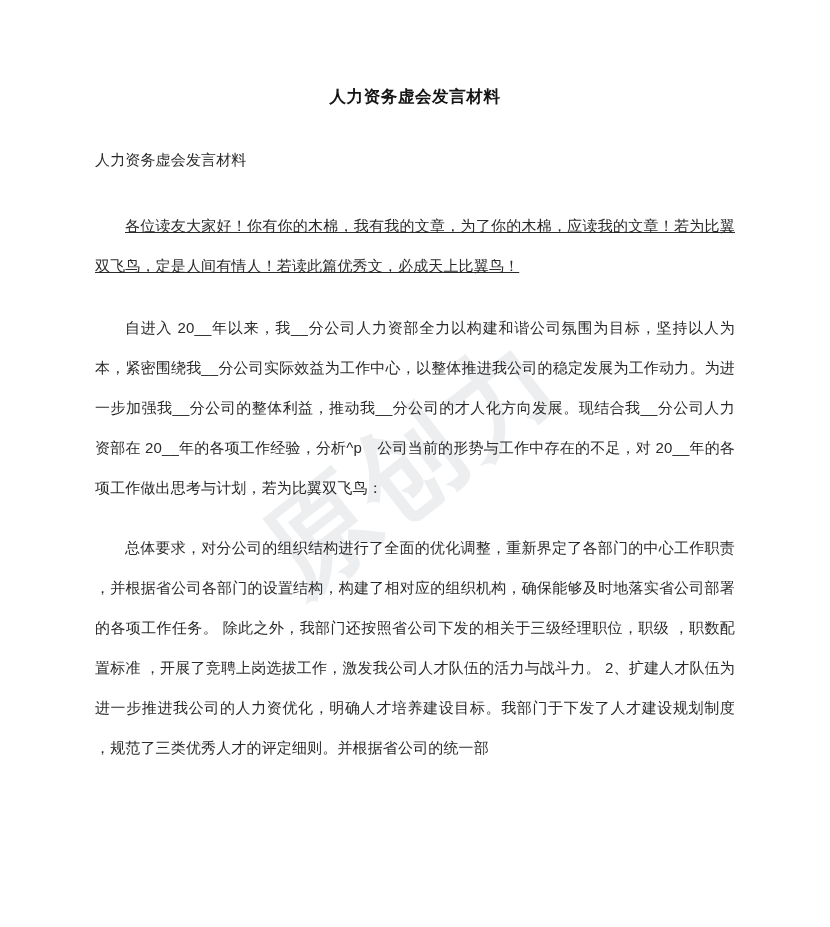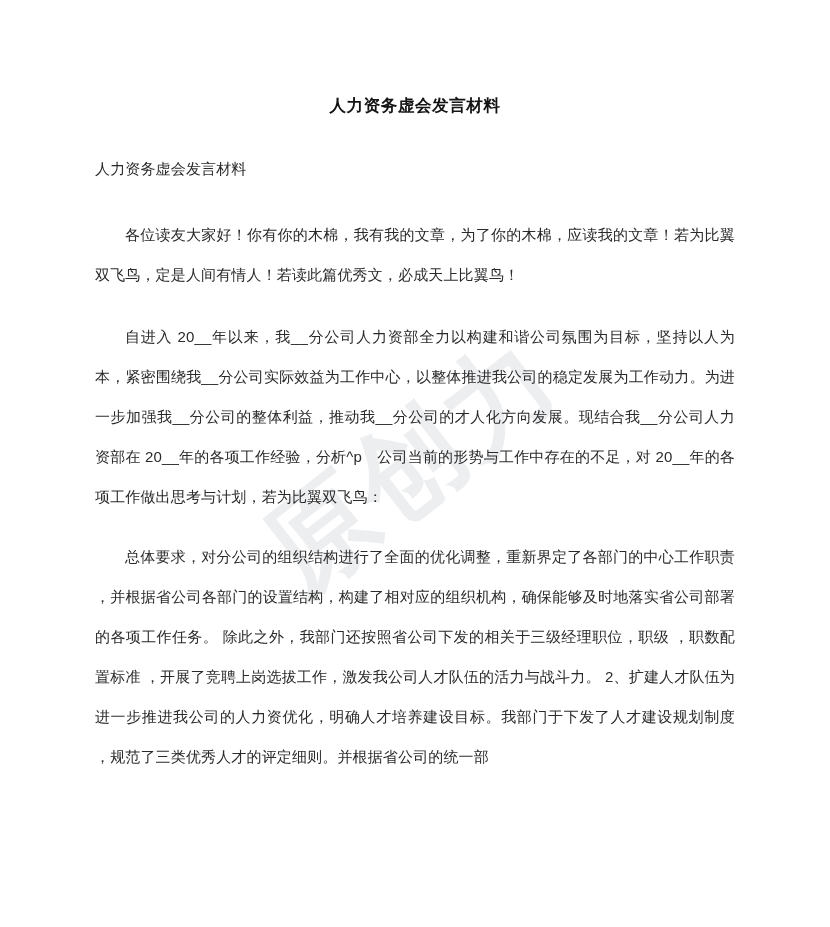--- a/index.html
+++ b/index.html
@@ -42,21 +42,21 @@
     font-family: "Liberation Sans", "DejaVu Sans", sans-serif;
     font-weight: 700;
     font-size: 108px;
     fill: #eceef0;
     letter-spacing: 4px;
   }
 
   .content {
     position: relative;
     z-index: 2;
-    padding: 12px 95px 0 95px;
+    padding: 3px 95px 0 95px;
     box-sizing: border-box;
   }
 
   .doc-title {
     text-align: center;
     font-size: 16.5px;
     font-weight: 700;
     color: #141414;
     letter-spacing: 0.6px;
     margin: 0;
@@ -70,21 +70,21 @@
     color: #2a2a2a;
     text-align: justify;
     text-justify: inter-ideograph;
     margin: 0;
     letter-spacing: 0.15px;
     word-break: break-all;
   }
 
   .para-first-body { margin-top: 32px; }
   .para-indent { text-indent: 2em; }
-  .gap-lg { margin-top: 26px; }
+  .gap-lg { margin-top: 26px; text-decoration: underline; }
   .gap-md { margin-top: 22px; }
   .gap-sm { margin-top: 20px; }
 </style>
 </head>
 <body>
 
 <div class="page">
 
   <svg class="watermark" viewBox="0 0 830 927" xmlns="http://www.w3.org/2000/svg" aria-hidden="true">
     <g transform="rotate(-38 415 470)">

